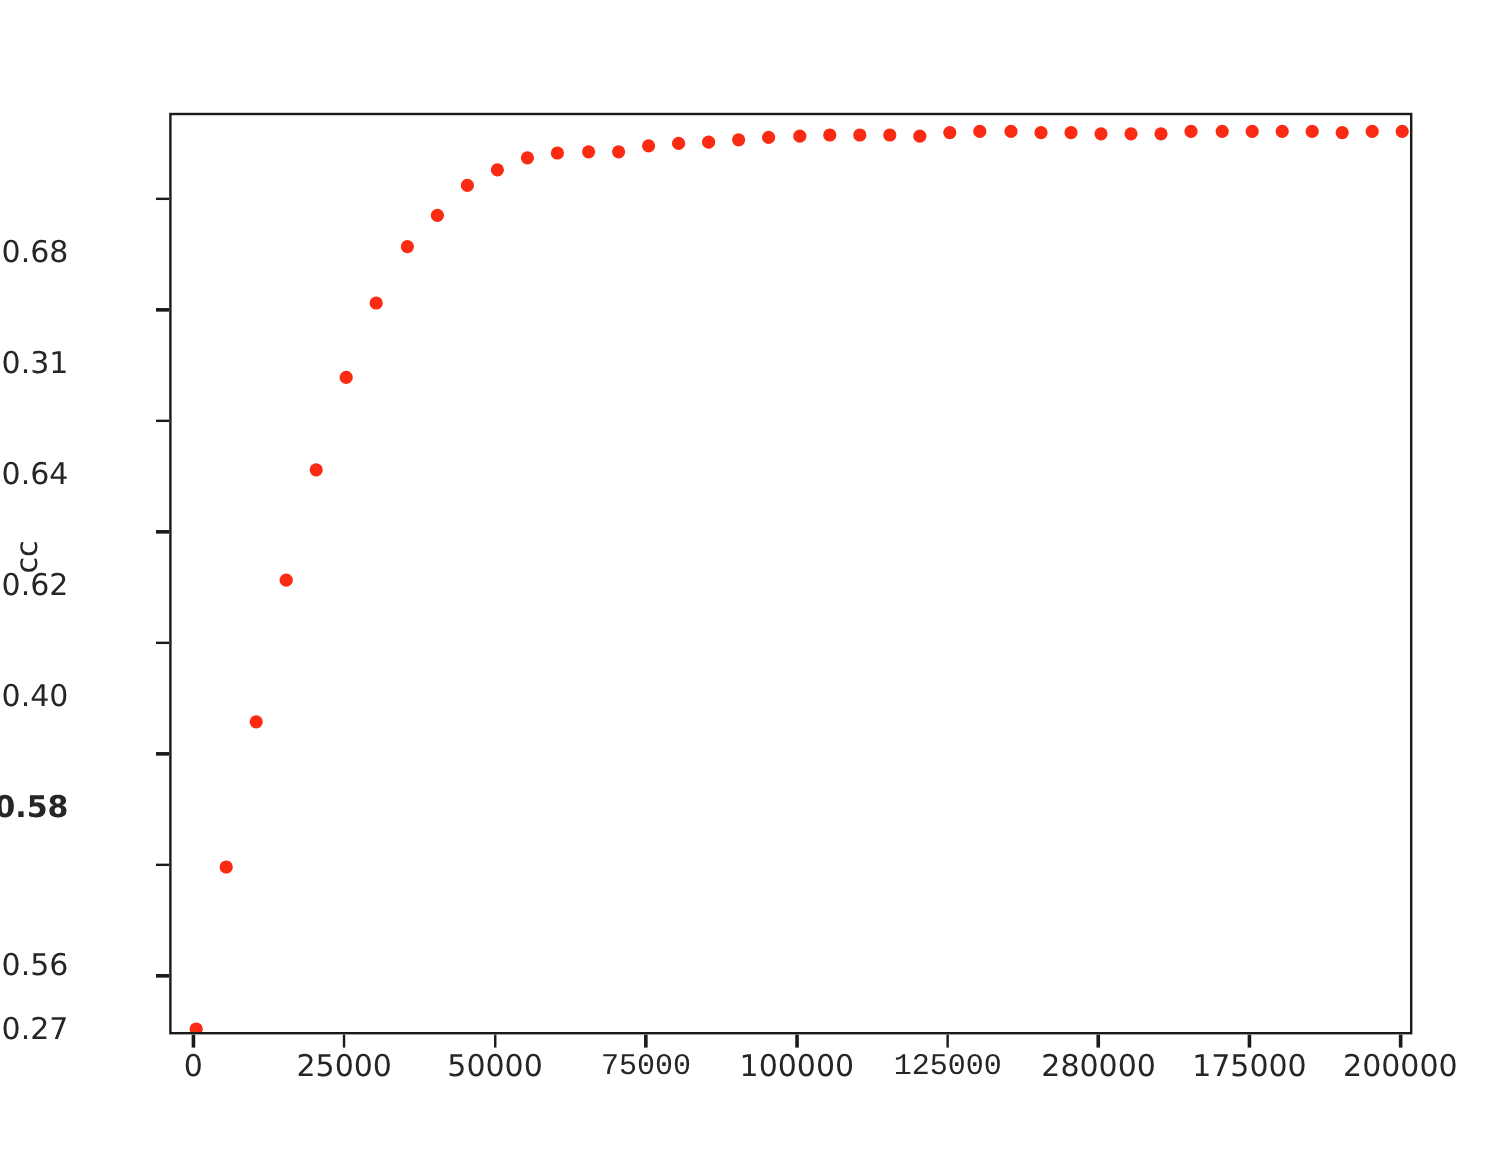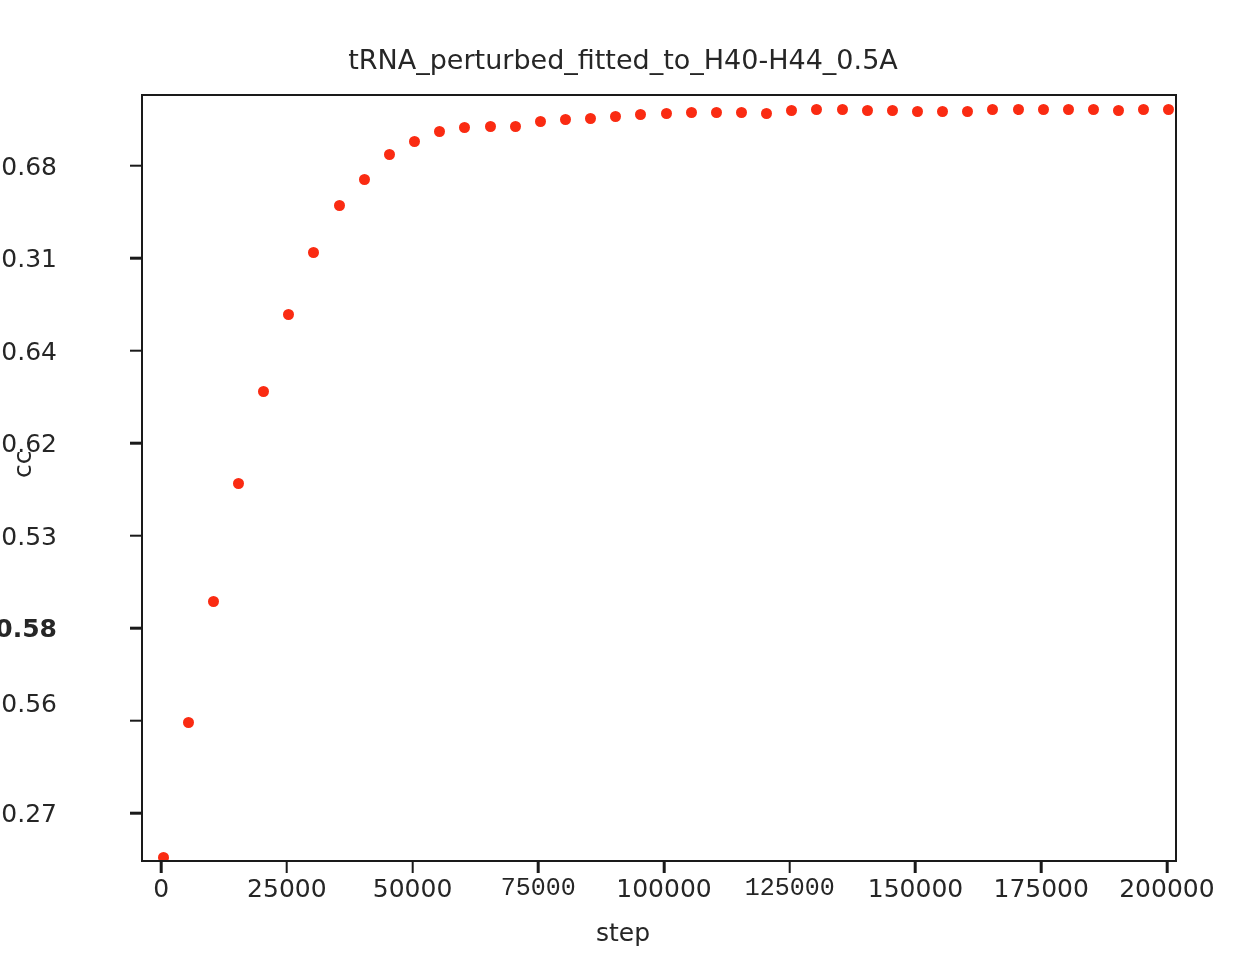--- a/index.html
+++ b/index.html
@@ -61,20 +61,21 @@
     background: #fa2b12;
   }
   .ytick-label {
     position: absolute;
     right: 1189px;
     text-align: right;
     font-size: 25px;
     color: #262626;
     white-space: nowrap;
     transform: translateY(-50%);
+    margin-top: 44px;
   }
   .ytick-mark {
     position: absolute;
     left: 130px;
     width: 11px;
     height: 2.6px;
     background: #1a1a1a;
     transform: translateY(-1.3px);
   }
   .xtick-label {
@@ -113,33 +114,31 @@
     font-size: 25px;
     color: #262626;
     white-space: nowrap;
   }
 </style>
 </head>
 <body>
 
 <div id="figure">
 
-  <div id="chart-title">tRNA_perturbed_fitted_to_H40-H44_0.5A</div>
 
   <div id="ylabel">cc</div>
-  <div id="xlabel">step</div>
 
   <div id="ytick-labels">
       <div class="ytick-label" style="top: 813.422px;">0.27</div>
       <div class="ytick-mark" style="top: 813.422px;"></div>
-      <div class="ytick-label" style="top: 703px;">0.56</div>
+      <div class="ytick-label" style="top: 760px;">0.56</div>
       <div class="ytick-mark" style="top: 720.892px;"></div>
       <div class="ytick-label" style="top: 628.361px; font-weight: bold;">0.58</div>
       <div class="ytick-mark" style="top: 628.361px;"></div>
-      <div class="ytick-label" style="top: 535.831px;">0.53</div>
+      <div class="ytick-label" style="top: 535.831px;">0.40</div>
       <div class="ytick-mark" style="top: 535.831px;"></div>
       <div class="ytick-label" style="top: 443.301px;">0.62</div>
       <div class="ytick-mark" style="top: 443.301px;"></div>
       <div class="ytick-label" style="top: 350.771px;">0.64</div>
       <div class="ytick-mark" style="top: 350.771px;"></div>
       <div class="ytick-label" style="top: 258.241px;">0.31</div>
       <div class="ytick-mark" style="top: 258.241px;"></div>
       <div class="ytick-label" style="top: 165.711px;">0.68</div>
       <div class="ytick-mark" style="top: 165.711px;"></div>
     </div>
@@ -149,21 +148,21 @@
       <div class="xtick-label" style="left: 286.845px; text-align: center;">25000</div>
       <div class="xtick-mark" style="left: 286.845px;"></div>
       <div class="xtick-label" style="left: 412.573px;">50000</div>
       <div class="xtick-mark" style="left: 412.573px;"></div>
       <div class="xtick-label" style="left: 538.301px; font-family: Liberation Mono, monospace;">75000</div>
       <div class="xtick-mark" style="left: 538.301px;"></div>
       <div class="xtick-label" style="left: 664.029px;">100000</div>
       <div class="xtick-mark" style="left: 664.029px;"></div>
       <div class="xtick-label" style="left: 789.757px; font-family: Liberation Mono, monospace;">125000</div>
       <div class="xtick-mark" style="left: 789.757px;"></div>
-      <div class="xtick-label" style="left: 915.485px;">150000</div>
+      <div class="xtick-label" style="left: 915.485px;">280000</div>
       <div class="xtick-mark" style="left: 915.485px;"></div>
       <div class="xtick-label" style="left: 1041.21px;">175000</div>
       <div class="xtick-mark" style="left: 1041.21px;"></div>
       <div class="xtick-label" style="left: 1166.94px;">200000</div>
       <div class="xtick-mark" style="left: 1166.94px;"></div>
     </div>
 
   <div id="plot-area">
     <div id="points-layer">
         <div class="pt" style="left: 20.1165px; top: 761.06px; background: rgb(250, 43, 18);"></div>

